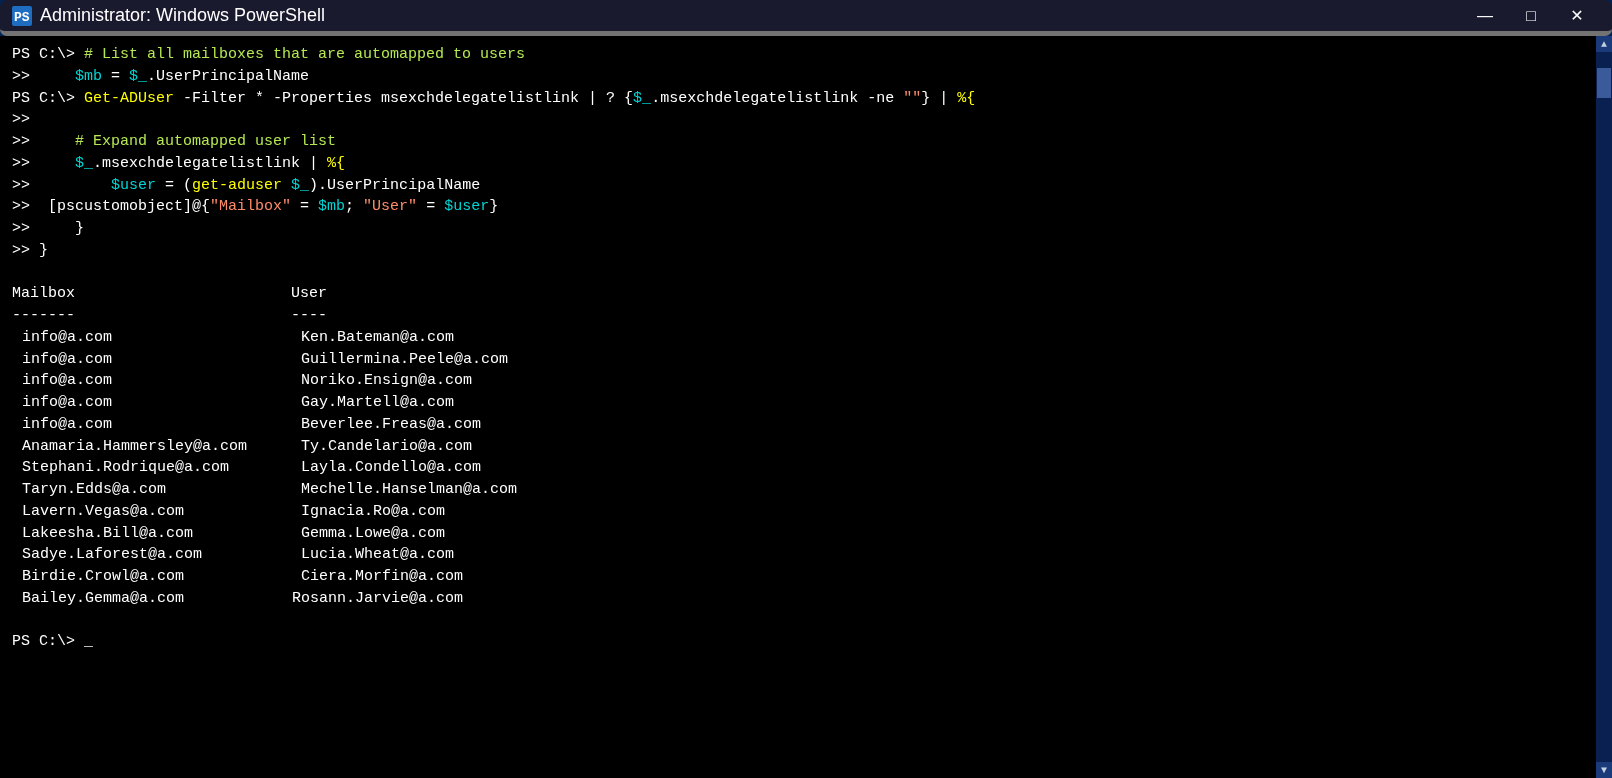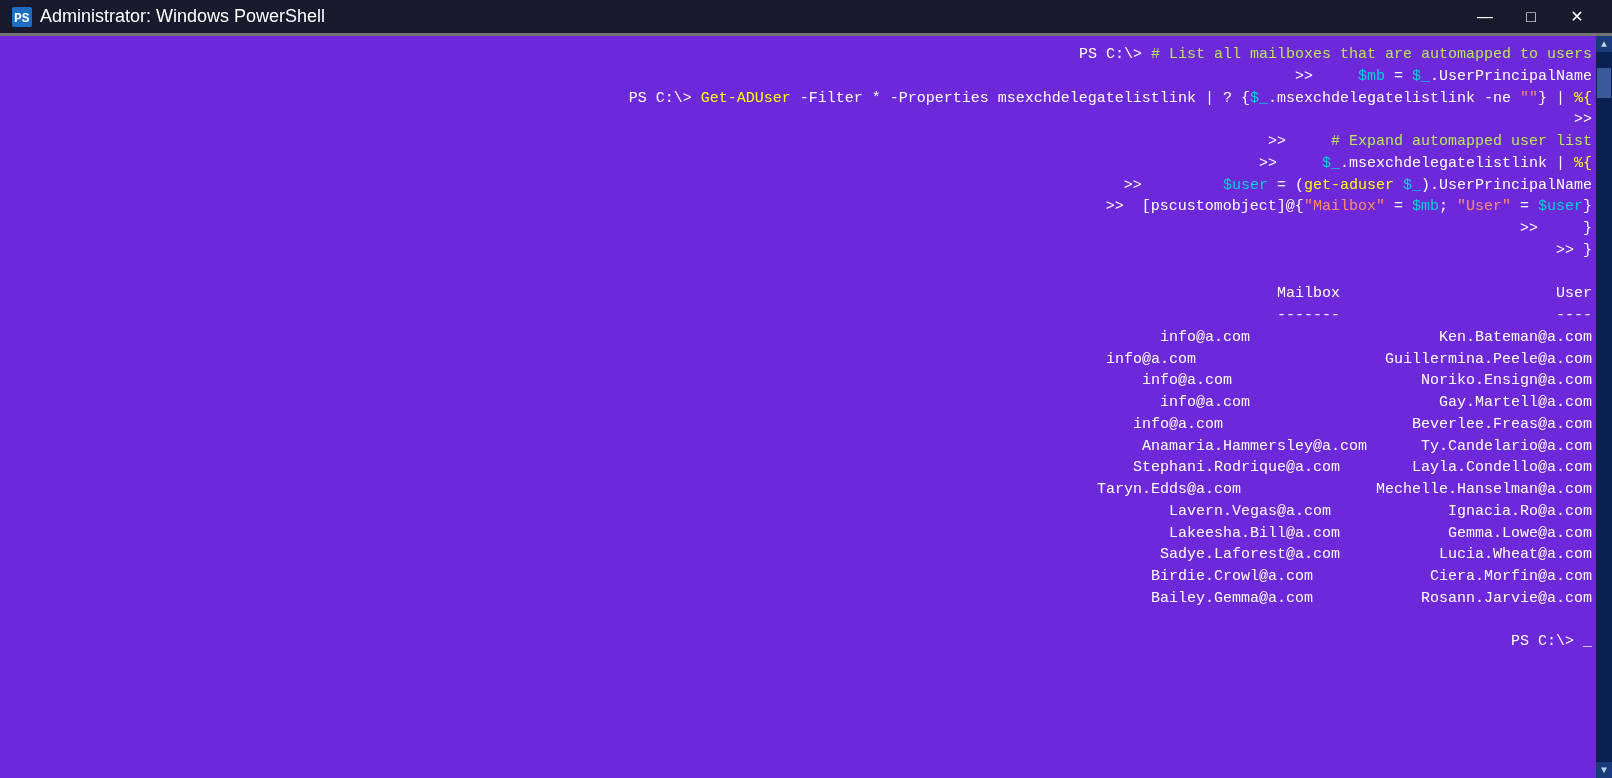--- a/index.html
+++ b/index.html
@@ -12,21 +12,22 @@
     }
 
     
     .titlebar {
       background: #1a1a2e;
       height: 36px;
       display: flex;
       align-items: center;
       padding: 0 12px;
       user-select: none;
-      border-bottom: 3px solid #737373;
+      border-bottom: 5px solid #737373;
+      border-radius: 7px;
     }
     .titlebar-icon {
       width: 20px;
       height: 20px;
       margin-right: 8px;
       flex-shrink: 0;
     }
     .titlebar-title {
       color: #ffffff;
       font-family: 'Segoe UI', Arial, sans-serif;
@@ -46,28 +47,27 @@
       color: #ffffff;
       font-family: 'Segoe UI', Arial, sans-serif;
       font-size: 16px;
       cursor: pointer;
       background: transparent;
       border: none;
     }
 
     
     .terminal {
-      background: #6d28d9;
-      padding: 8px 20px;
+      background: #000000;
+      padding: 8px 12px;
       height: calc(778px - 36px);
       overflow: hidden;
       color: #c0c0c0;
       font-size: 15px;
       line-height: 1.45;
-      text-align: right;
     }
 
     
     .terminal-outer {
       position: relative;
       height: calc(778px - 36px);
       overflow: hidden;
     }
     .scrollbar {
       position: absolute;
@@ -105,20 +105,21 @@
     .comment { color: #b5e853; }
     .string { color: #ff8c69; }
     .table-header {
       color: #ffffff;
     }
     .table-sep {
       color: #ffffff;
     }
     .table-row-data {
       color: #c0c0c0;
+      margin-left: 10px;
     }
   </style>
 </head>
 <body>
 
 <div class="titlebar">
 
   <svg class="titlebar-icon" viewBox="0 0 20 20" xmlns="http://www.w3.org/2000/svg">
     <rect width="20" height="20" fill="#1e6dc0" rx="2"></rect>
     <text x="2" y="15" font-family="Courier New" font-size="13" font-weight="bold" fill="white">PS</text>

